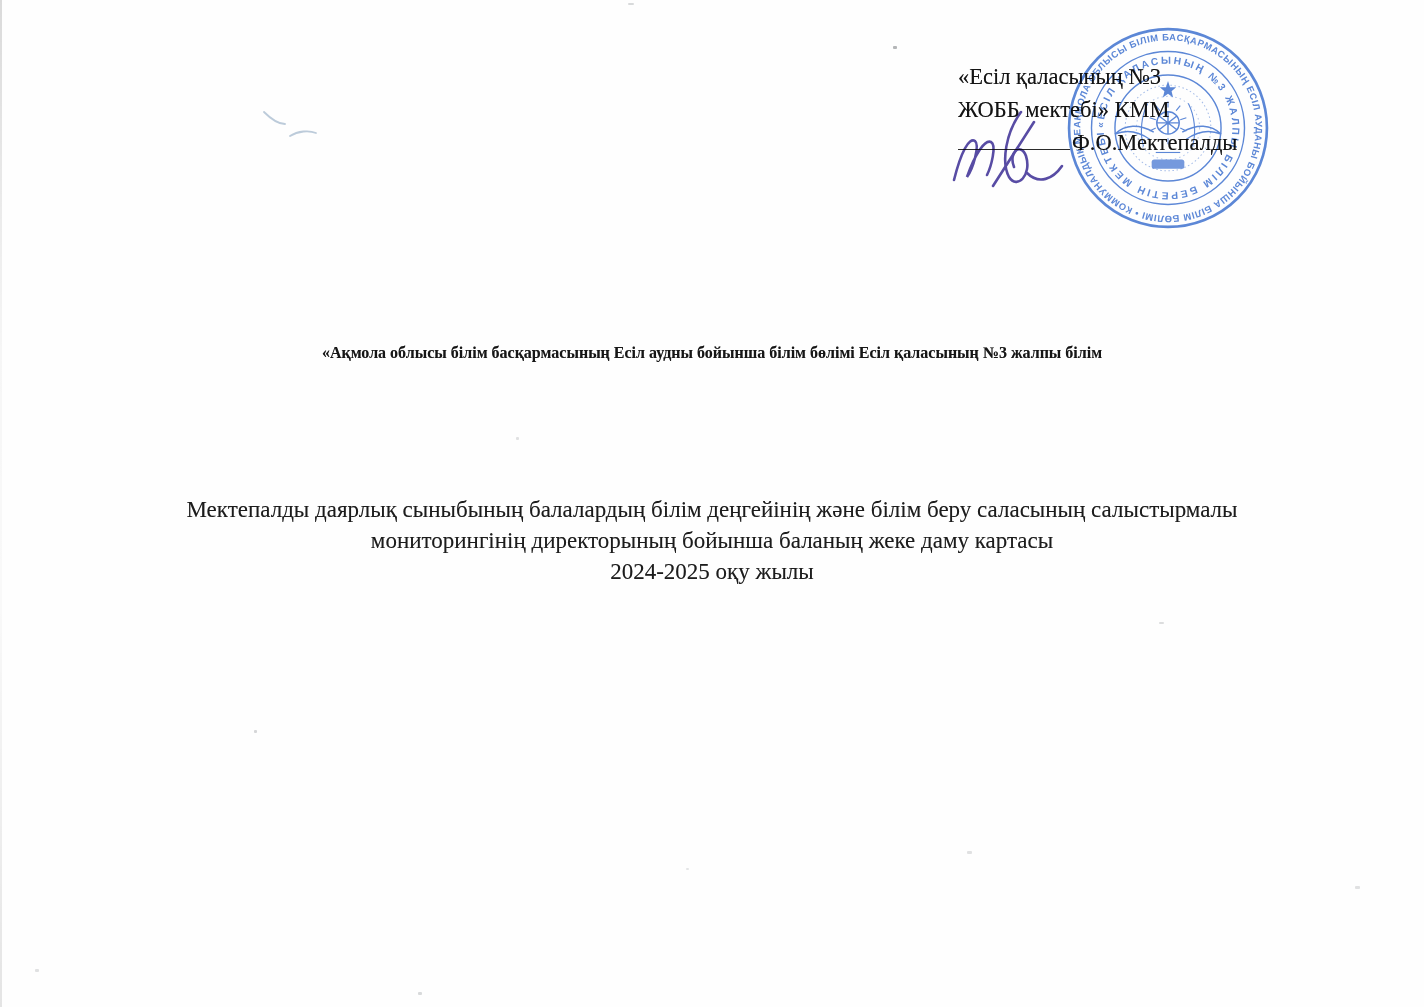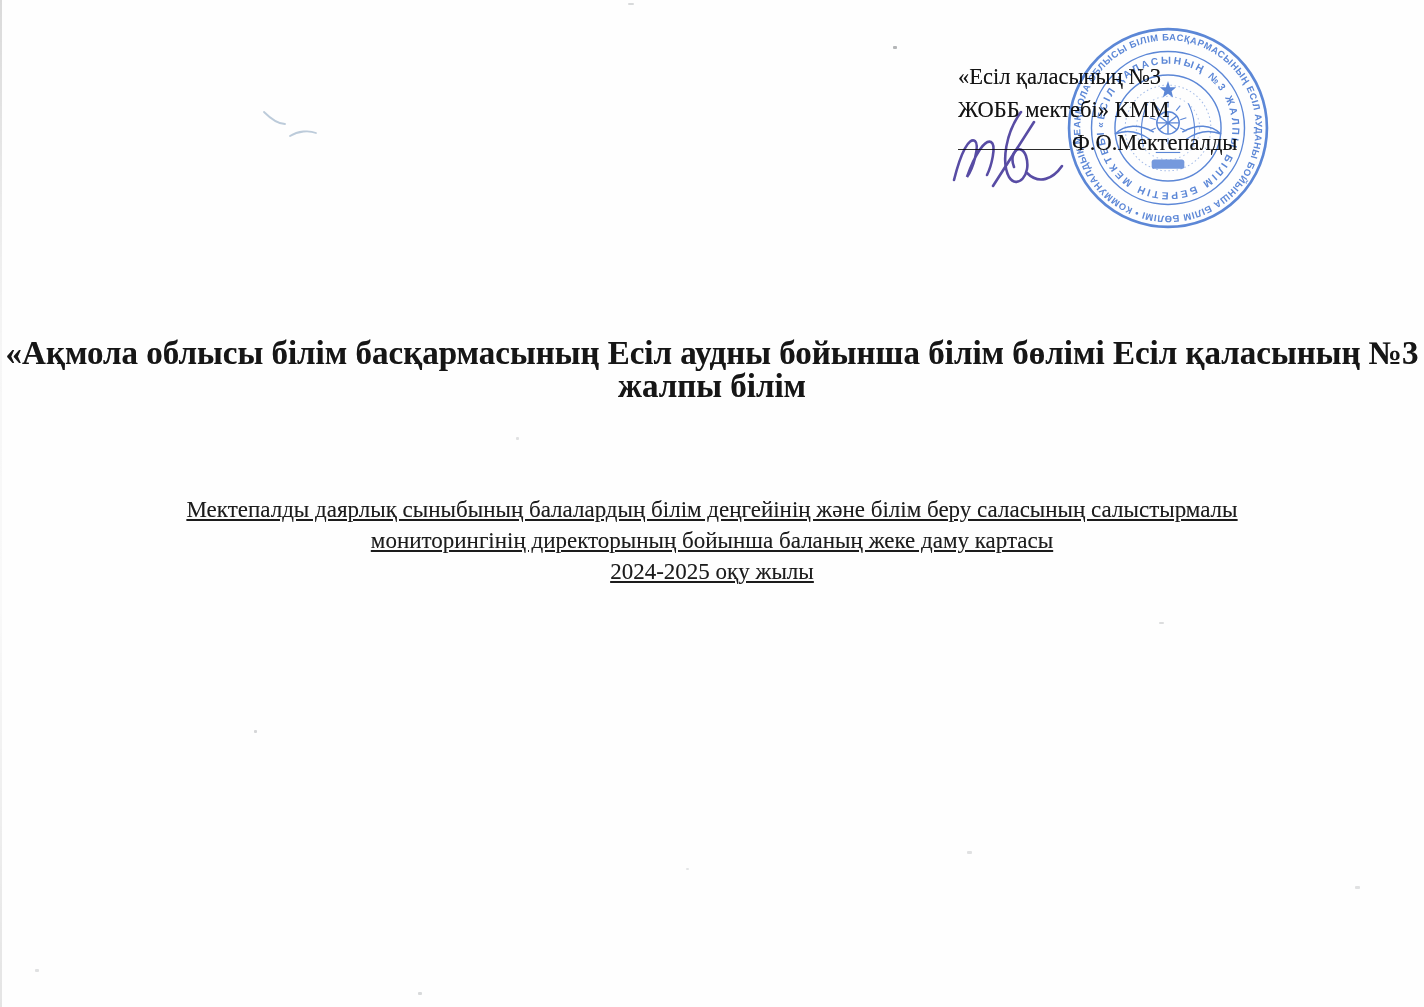--- a/index.html
+++ b/index.html
@@ -43,29 +43,28 @@
   }
   
   .pen-mark{
     position:absolute;left:252px;top:98px;width:96px;height:64px;
     z-index:1;
   }
   
   .title{
     position:absolute;left:0;top:337px;width:1424px;
     text-align:center;font-weight:bold;
-    font-size:33px;line-height:32.5px;color:#161616;
+    font-size:16px;line-height:32.5px;color:#161616;
     text-shadow:0 0 .5px rgba(25,25,25,.4);
   }
   .subtitle{
     position:absolute;left:0;top:494px;width:1424px;
     text-align:center;font-weight:normal;
     font-size:23px;line-height:31px;color:#1c1c1c;
     text-shadow:0 0 .4px rgba(25,25,25,.35);
-    text-decoration:underline;
   }
   
   .speck{position:absolute;background:rgba(90,95,100,.45);border-radius:1px;pointer-events:none;}
 </style>
 </head>
 <body>
 
 <div class="page">
 
   <div class="scan-edge"></div>

